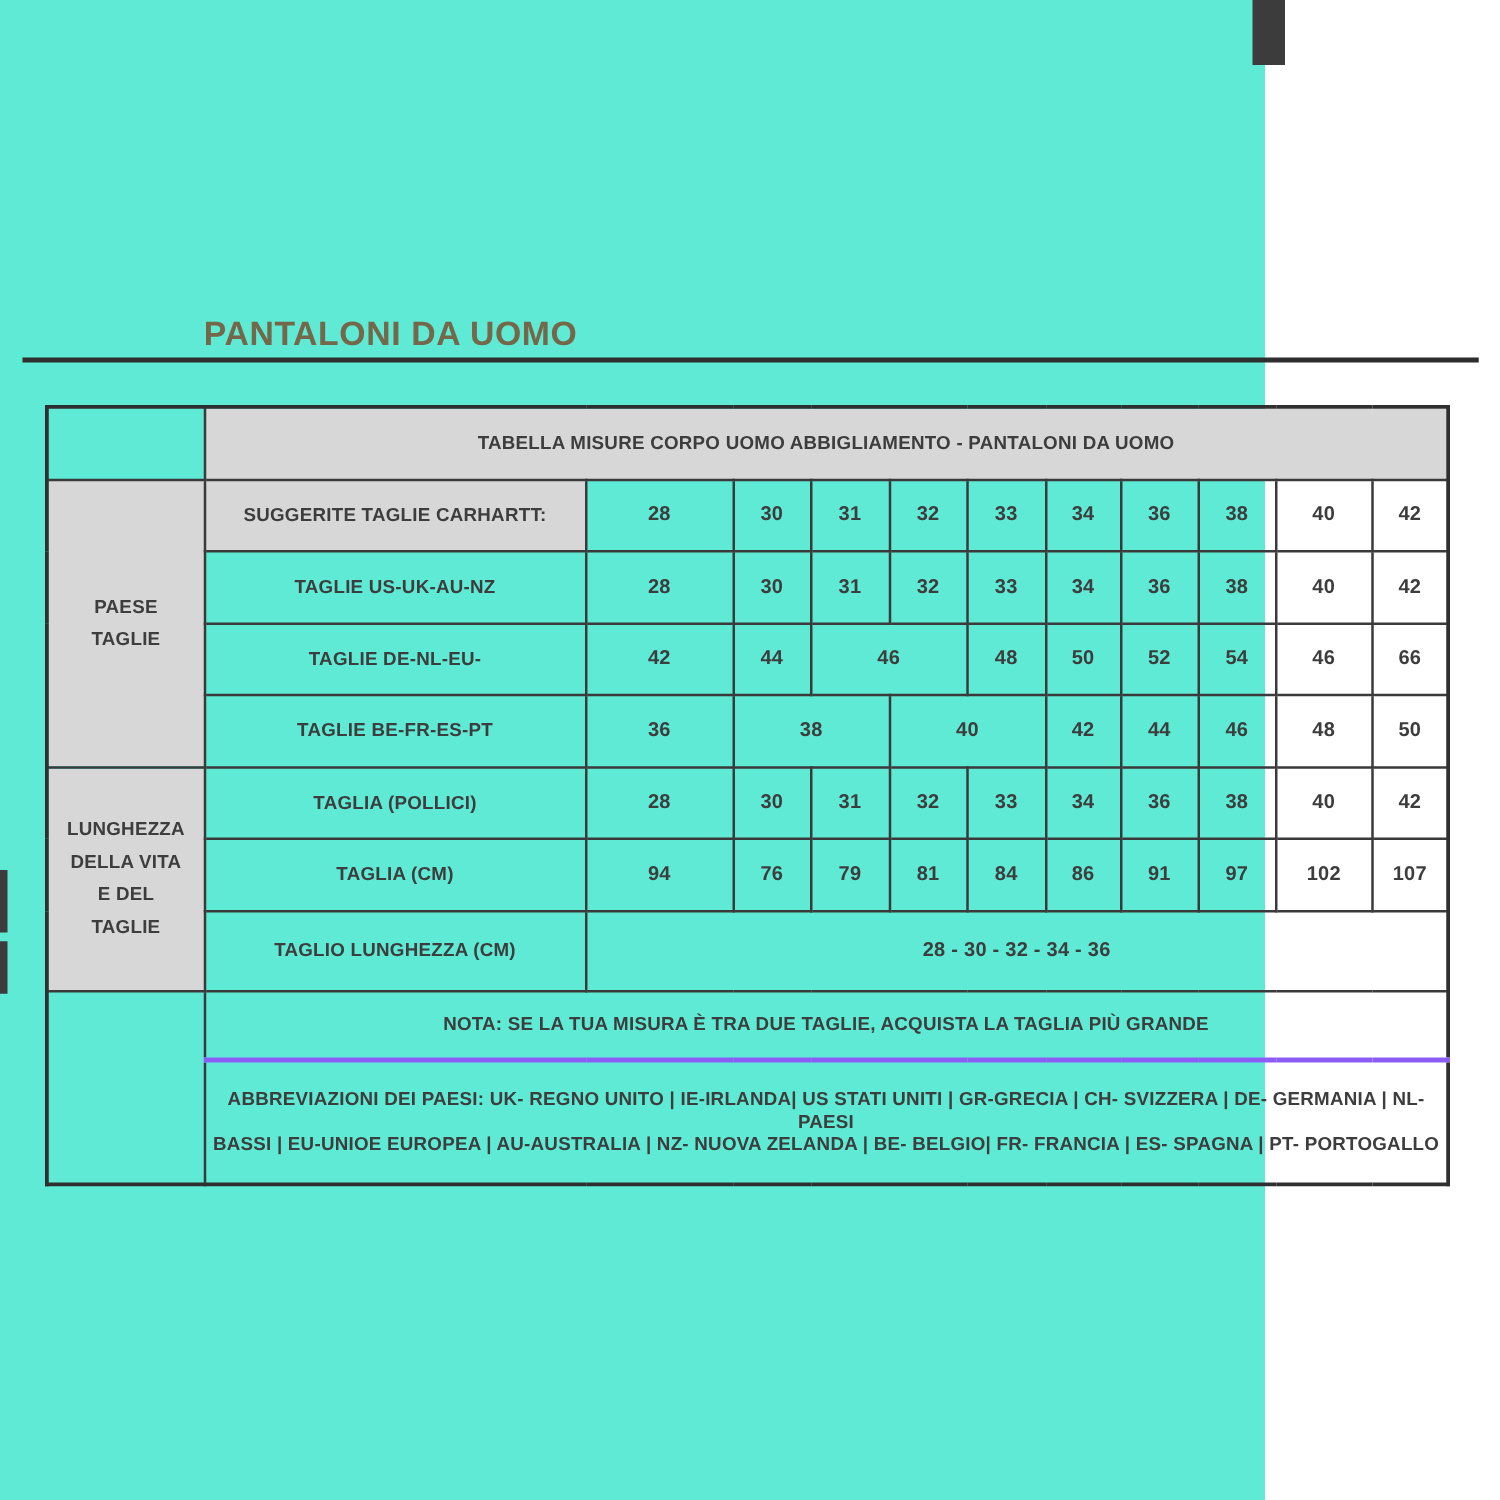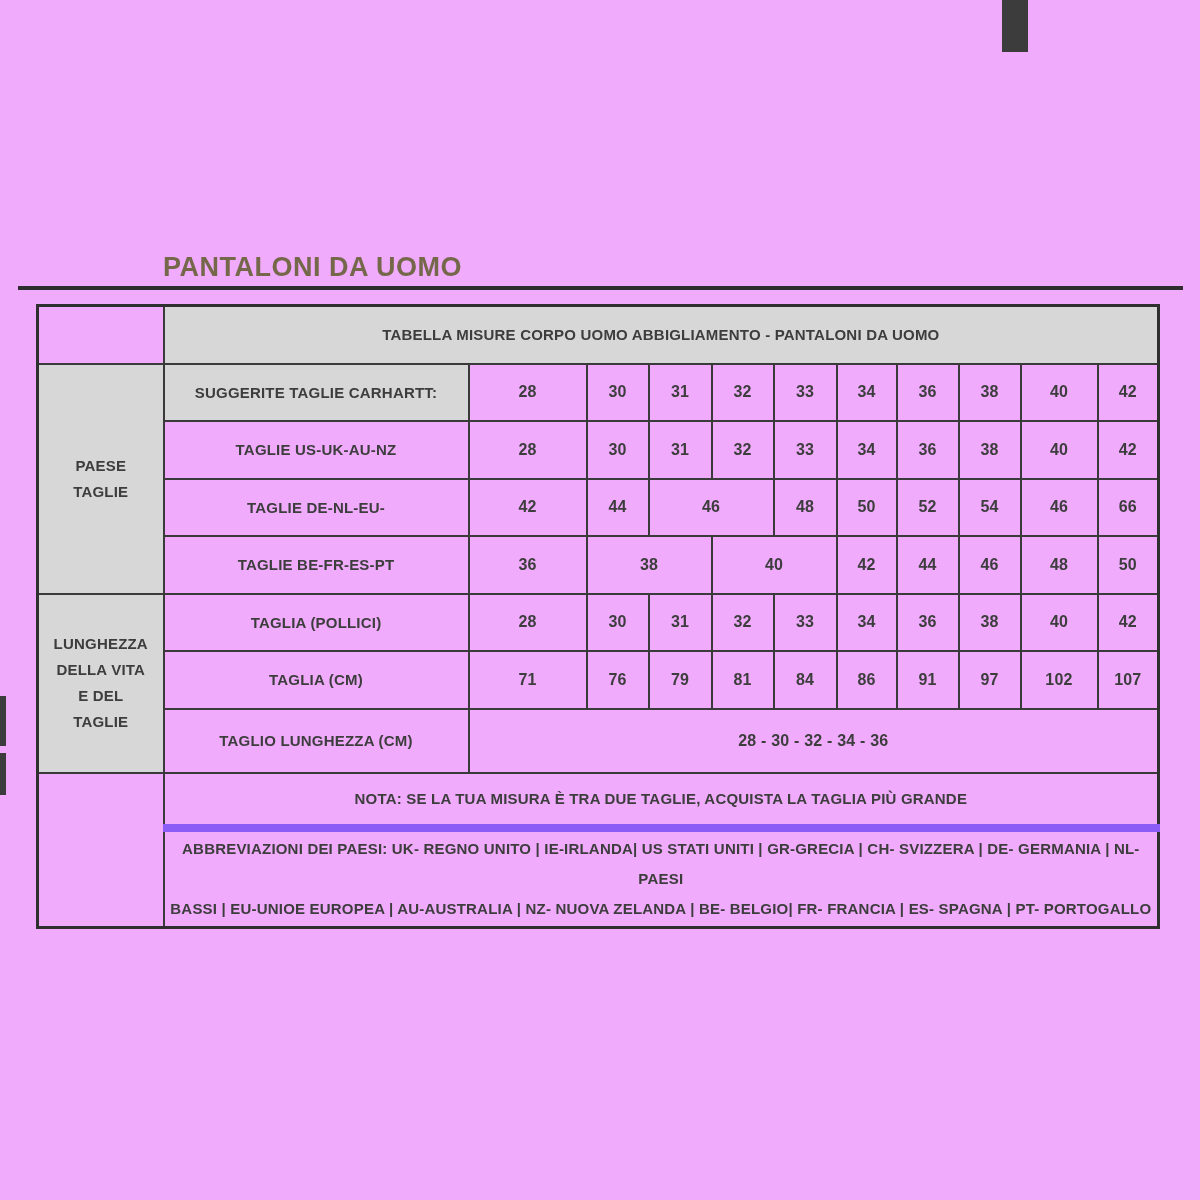--- a/index.html
+++ b/index.html
@@ -6,23 +6,23 @@
     margin: 0;
     padding: 0;
     width: 1200px;
     height: 1200px;
     background: #ffffff;
     overflow: hidden;
     font-family: "Liberation Sans", sans-serif;
   }
   .stage {
     position: relative;
-    width: 1200px;
+    width: 1012px;
     height: 1200px;
-    background: #f0abfc;
+    background: #5eead4;
   }
   
   .page-title {
     position: absolute;
     left: 163px;
     top: 252px;
     font-size: 27px;
     font-weight: 700;
     letter-spacing: 0.5px;
     color: #75684a;
@@ -57,21 +57,21 @@
     left: 0;
     top: 753px;
     width: 6px;
     height: 42px;
     background: #3c3c3c;
   }
   
   table.size-table {
     position: absolute;
     left: 36px;
-    top: 304px;
+    top: 324px;
     width: 1121px;
     border-collapse: collapse;
     table-layout: fixed;
     border: 3px solid #2f2f2f;
   }
   table.size-table td {
     border: 2px solid #3a3a3a;
     text-align: center;
     vertical-align: middle;
     color: #3d3d3d;
@@ -85,25 +85,25 @@
     font-size: 16px;
     margin-top: 48px;
   }
   table.size-table td.gray {
     background: #d7d7d7;
   }
   table.size-table td.group-label {
     line-height: 26px;
   }
   table.size-table tr.nota-row td {
-    border-bottom: 8px solid #8b5cf6;
+    border-bottom: 4px solid #8b5cf6;
   }
   table.size-table td.abbr-cell {
     font-size: 15px;
-    line-height: 30px;
+    line-height: 18px;
   }
   .block-line { display: block; }
 </style>
 </head>
 <body>
 
 <div class="stage">
 
   <div class="page-title">PANTALONI DA UOMO</div>
   <div class="title-rule"></div>
@@ -206,21 +206,21 @@
       <td class="num">33</td>
       <td class="num">34</td>
       <td class="num">36</td>
       <td class="num">38</td>
       <td class="num">40</td>
       <td class="num">42</td>
     </tr>
 
     <tr style="height:58px">
       <td>TAGLIA (CM)</td>
-      <td class="num">71</td>
+      <td class="num">94</td>
       <td class="num">76</td>
       <td class="num">79</td>
       <td class="num">81</td>
       <td class="num">84</td>
       <td class="num">86</td>
       <td class="num">91</td>
       <td class="num">97</td>
       <td class="num">102</td>
       <td class="num">107</td>
     </tr>

